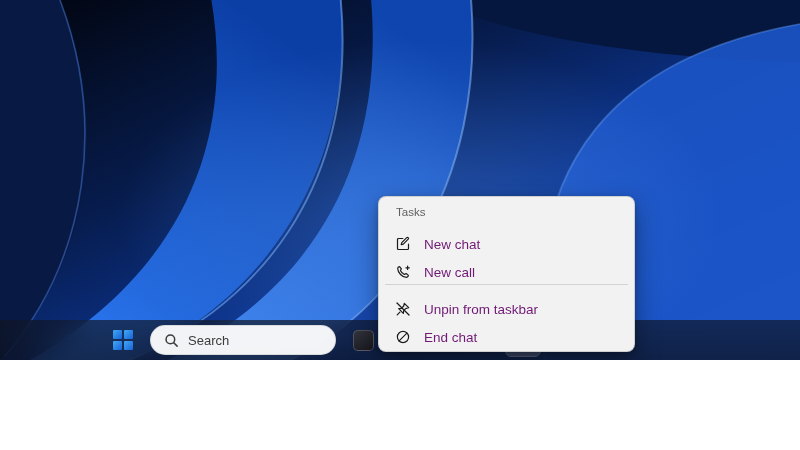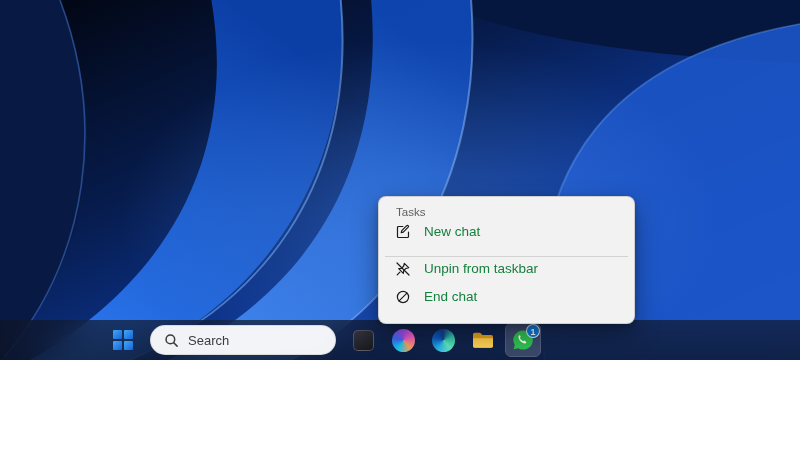--- a/index.html
+++ b/index.html
@@ -17,24 +17,24 @@
     border-radius: 8px;
     box-shadow: 0 10px 26px rgba(0,0,0,0.38), 0 2px 6px rgba(0,0,0,0.2);
     padding: 5px 4px 6px 4px;
     z-index: 5;
   }
   .menu-header {
     font-size: 11.5px; color: #5f5f5f;
     padding: 4px 13px 6px 13px;
   }
   .menu-item {
-    display: flex; align-items: flex-start; gap: 13px;
+    display: flex; align-items: flex-end; gap: 13px;
     height: 28px; padding: 0 12px;
     border-radius: 4px;
-    font-size: 13.5px; color: #15803d;
+    font-size: 13.5px; color: #701a75;
     cursor: default;
   }
   .menu-item .mi { width: 16px; height: 16px; display: flex; align-items: center; justify-content: center; flex: 0 0 16px; }
   .menu-item .mi svg { width: 16px; height: 16px; display: block; }
   .menu-separator { height: 1px; background: rgba(0,0,0,0.13); margin: 4px 2px; }
 
   
   .taskbar {
     position: absolute; left: 0; right: 0; bottom: 0; height: 40px;
     background: linear-gradient(180deg, rgba(16,20,32,0.66), rgba(12,16,28,0.74));
@@ -126,20 +126,29 @@
     <div class="menu-item">
       <span class="mi">
         <svg viewBox="0 0 16 16" fill="none" stroke="#1b1b1b" stroke-width="1.2" stroke-linecap="round" stroke-linejoin="round">
           <path d="M13.5 8.2v4.3a1 1 0 0 1-1 1h-9a1 1 0 0 1-1-1v-9a1 1 0 0 1 1-1h4.3"></path>
           <path d="M8.3 8.1 13.2 3.2 a1.05 1.05 0 0 0-1.5-1.5 L6.8 6.6 L6.2 8.7 Z"></path>
         </svg>
       </span>
       <span class="ml">New chat</span>
     </div>
 
+    <div class="menu-item">
+      <span class="mi">
+        <svg viewBox="0 0 16 16" fill="none" stroke="#1b1b1b" stroke-width="1.2" stroke-linecap="round" stroke-linejoin="round">
+          <path d="M4.6 2.6c-1 .1-1.9 1-1.9 2 .1 4.2 4.5 8.6 8.7 8.7 1 0 1.9-.9 2-1.9l-2.3-1.9-1.7 1c-1.7-.8-3.2-2.3-4-4l1-1.7Z"></path>
+          <path d="M12.6 2.1v3.4 M10.9 3.8h3.4"></path>
+        </svg>
+      </span>
+      <span class="ml">New call</span>
+    </div>
 
     <div class="menu-separator"></div>
 
 
     <div class="menu-item">
       <span class="mi">
         <svg viewBox="0 0 16 16" fill="none" stroke="#1b1b1b" stroke-width="1.2" stroke-linecap="round" stroke-linejoin="round">
           <path d="M9.3 2.3 13.7 6.7 11 7.3 8.7 9.6 8.3 12.3 3.7 7.7 6.4 7.3 8.7 5 Z"></path>
           <path d="M4.9 11.1 2.2 13.8"></path>
           <path d="M2 2l12 12"></path>

